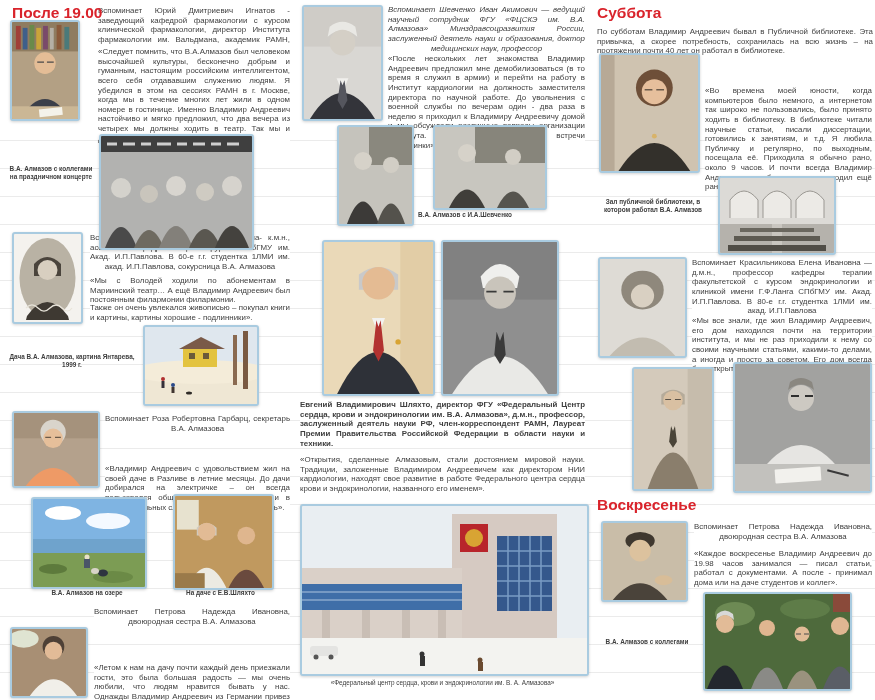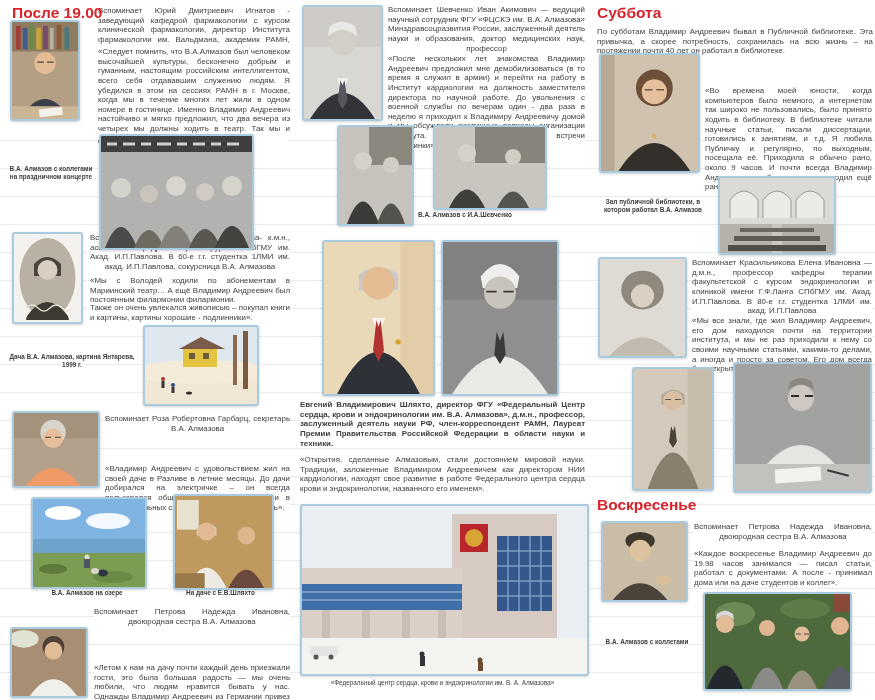--- a/index.html
+++ b/index.html
@@ -160,21 +160,21 @@
     <svg viewBox="0 0 78 113" preserveAspectRatio="none">
       <rect width="78" height="113" fill="#d9d7d3"></rect>
         <rect width="78" height="40" fill="#cfccc7"></rect>
       <path d="M24 30q15-13 30 0l-2-10q-13-10-26 0z" fill="#e9e8e4"></path>
       <circle cx="39" cy="36" r="13" fill="#d4cfc6"></circle>
       <path d="M6 113Q39 60 72 113z" fill="#33343a"></path>
       <path d="M33 72l6 14 6-14z" fill="#f0efec"></path>
       <path d="M37 74l2 5 2-5 3 20-5 9-5-9z" fill="#55565e"></path>
     </svg>
   </div>
-  <div class="txt intro" style="left:388px;top:5px;width:197px;">Вспоминает Шевченко Иван Акимович — ведущий научный сотрудник ФГУ «ФЦСКЭ им. В.А. Алмазова» Минздравсоцразвития России, заслуженный деятель науки и образования, доктор медицинских наук, профессор</div>
+  <div class="txt intro" style="left:388px;top:5px;width:197px;font-style:italic;">Вспоминает Шевченко Иван Акимович — ведущий научный сотрудник ФГУ «ФЦСКЭ им. В.А. Алмазова» Минздравсоцразвития России, заслуженный деятель науки и образования, доктор медицинских наук, профессор</div>
   <div class="txt" style="left:388px;top:54px;width:197px;">«После нескольких лет знакомства Владимир Андреевич предложил мне демобилизоваться (в то время я служил в армии) и перейти на работу в Институт кардиологии на должность заместителя директора по научной работе. До увольнения с военной службы по вечерам  один - два раза в неделю я приходил к Владимиру Андреевичу домой и мы обсуждали различные вопросы организации института. Шутя он называл эти встречи «вечеринки».</div>
 
   <div class="photo" style="left:337px;top:125px;width:73px;height:97px;">
     <svg viewBox="0 0 73 97" preserveAspectRatio="none">
       <rect width="73" height="97" fill="#c5c3bc"></rect>
       <rect x="30" width="43" height="38" fill="#8a887e"></rect>
       <circle cx="24" cy="34" r="9" fill="#d6d2c9"></circle>
         <path d="M8 97Q24 52 40 97z" fill="#3c3a38"></path>
       <circle cx="52" cy="38" r="8" fill="#d2cec5"></circle>
         <path d="M38 97Q52 56 66 97z" fill="#54524c"></path>

